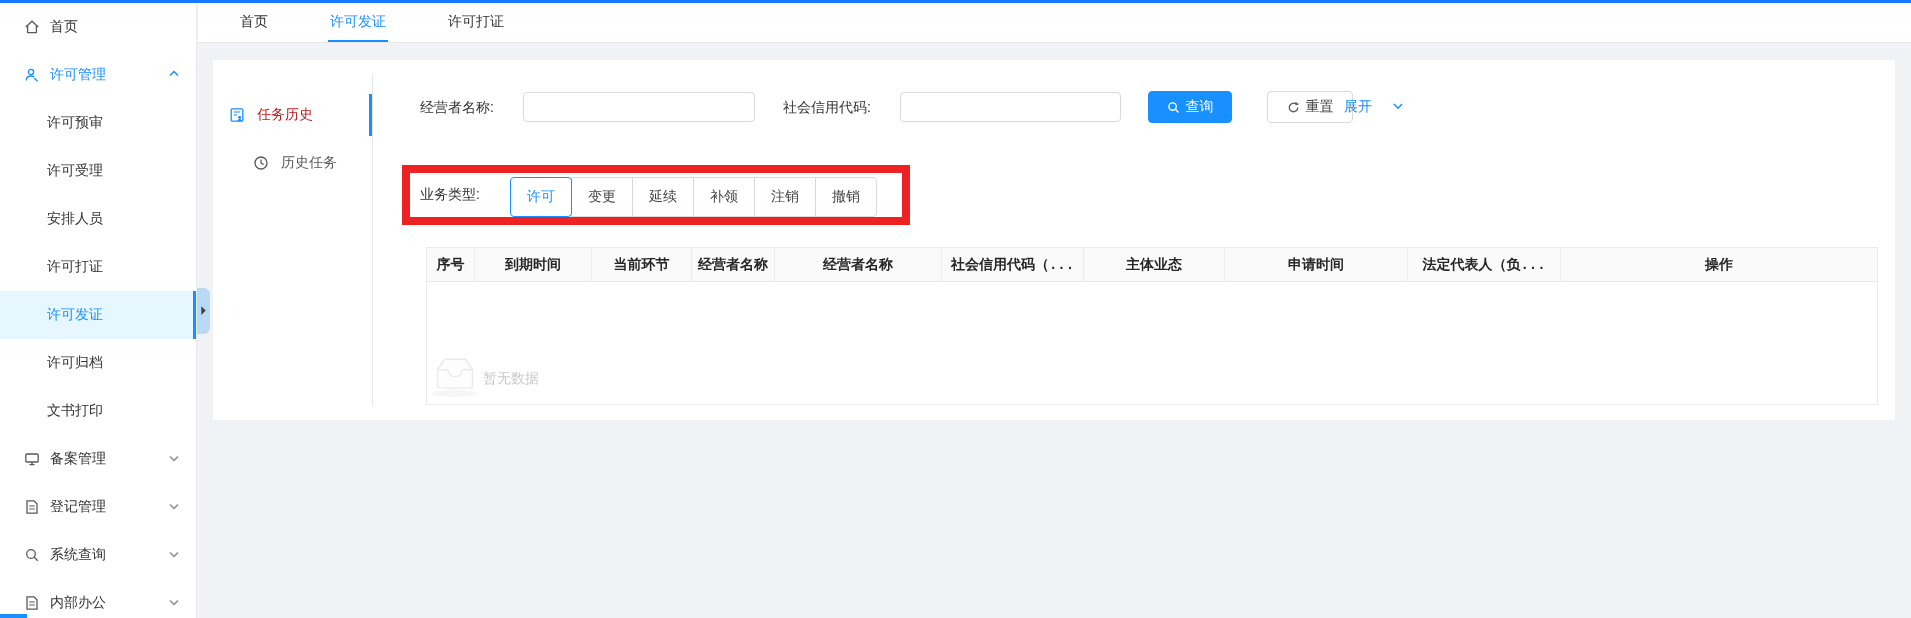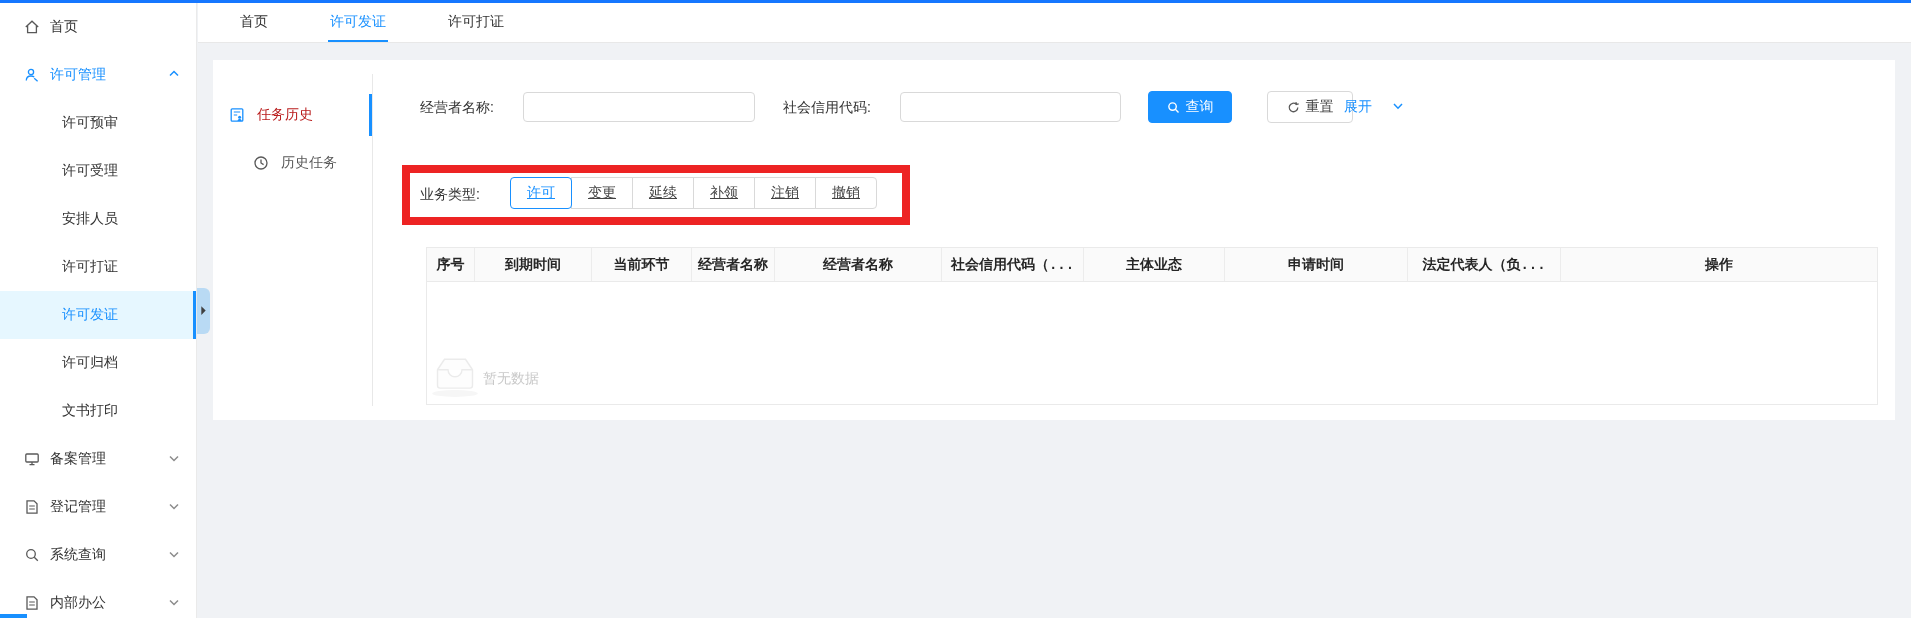--- a/index.html
+++ b/index.html
@@ -8,21 +8,21 @@
     position:relative; overflow:hidden;
     background:#f0f2f5; color:#333;
     font-family:"Liberation Sans", sans-serif; font-size:14px;
   }
   
   .topline { position:absolute; left:0; top:0; width:100%; height:3px; background:#1677ff; }
 
   
   .sidebar { position:absolute; left:0; top:3px; bottom:0; width:197px; background:#fff; border-right:1px solid #eaeaea; }
   .s-item { height:48px; display:flex; align-items:center; padding-left:24px; color:#333; cursor:pointer; }
-  .s-item.sub { padding-left:62px; }
+  .s-item.sub { padding-left:47px; }
   .s-item .lbl { margin-left:10px; }
   .s-item.sub .lbl { margin-left:0; }
   .s-item.parent-active { color:#1890ff; }
   .s-item.selected { background:#e6f7ff; color:#1890ff; box-shadow: inset -3px 0 0 #1890ff; }
   .chev { margin-left:auto; margin-right:16px; flex:0 0 auto; }
   .s-ico { display:inline-flex; width:16px; height:16px; flex:0 0 auto; }
 
   
   .collapse-handle { position:absolute; left:197px; top:288px; width:13px; height:46px;
     background:#b9daf4; border-radius:0 6px 6px 0; display:flex; align-items:center; justify-content:center; cursor:pointer; }
@@ -45,22 +45,22 @@
 
   
   .f-label { position:absolute; height:30px; line-height:30px; color:#333; }
   .f-input { position:absolute; height:30px; border:1px solid #d9d9d9; border-radius:4px; background:#fff; padding:0 8px; font:inherit; outline:none; }
   .btn { position:absolute; height:32px; border-radius:4px; display:inline-flex; align-items:center; justify-content:center; gap:6px; font:inherit; cursor:pointer; }
   .btn-primary { background:#1890ff; border:1px solid #1890ff; color:#fff; }
   .btn-default { background:#fff; border:1px solid #d9d9d9; color:#434343;margin-left:23px; }
   .expand-link { position:absolute; height:32px; display:inline-flex; align-items:center; gap:20px; color:#1890ff; cursor:pointer; }
 
   .biz-group { position:absolute; left:297px; top:117px; display:flex; }
-  .biz-btn { width:62px; height:32px; border:1px solid #d9d9d9; background:#fff; color:#434343;
-    display:flex; align-items:center; justify-content:center; font:inherit; cursor:pointer; margin-left:-1px;text-decoration:underline; }
+  .biz-btn { width:62px; height:40px; border:1px solid #d9d9d9; background:#fff; color:#434343;
+    display:flex; align-items:center; justify-content:center; font:inherit; cursor:pointer; margin-left:-1px; }
   .biz-btn:first-child { margin-left:0; border-radius:4px 0 0 4px; }
   .biz-btn:last-child { border-radius:0 4px 4px 0; }
   .biz-btn.selected { border-color:#1890ff; color:#1890ff; z-index:1; border-radius:4px; }
 
   .annotation-box { position:absolute; left:189px; top:105px; width:508px; height:60px;
     border:8px solid #ed2323; z-index:5; pointer-events:none; }
 
   
   .table { position:absolute; left:213px; top:187px; width:1452px; border:1px solid #eaeaea;font-family:Liberation Mono, monospace; }
   .thead { display:flex; height:34px; background:#fafafa; border-bottom:1px solid #eaeaea; }

